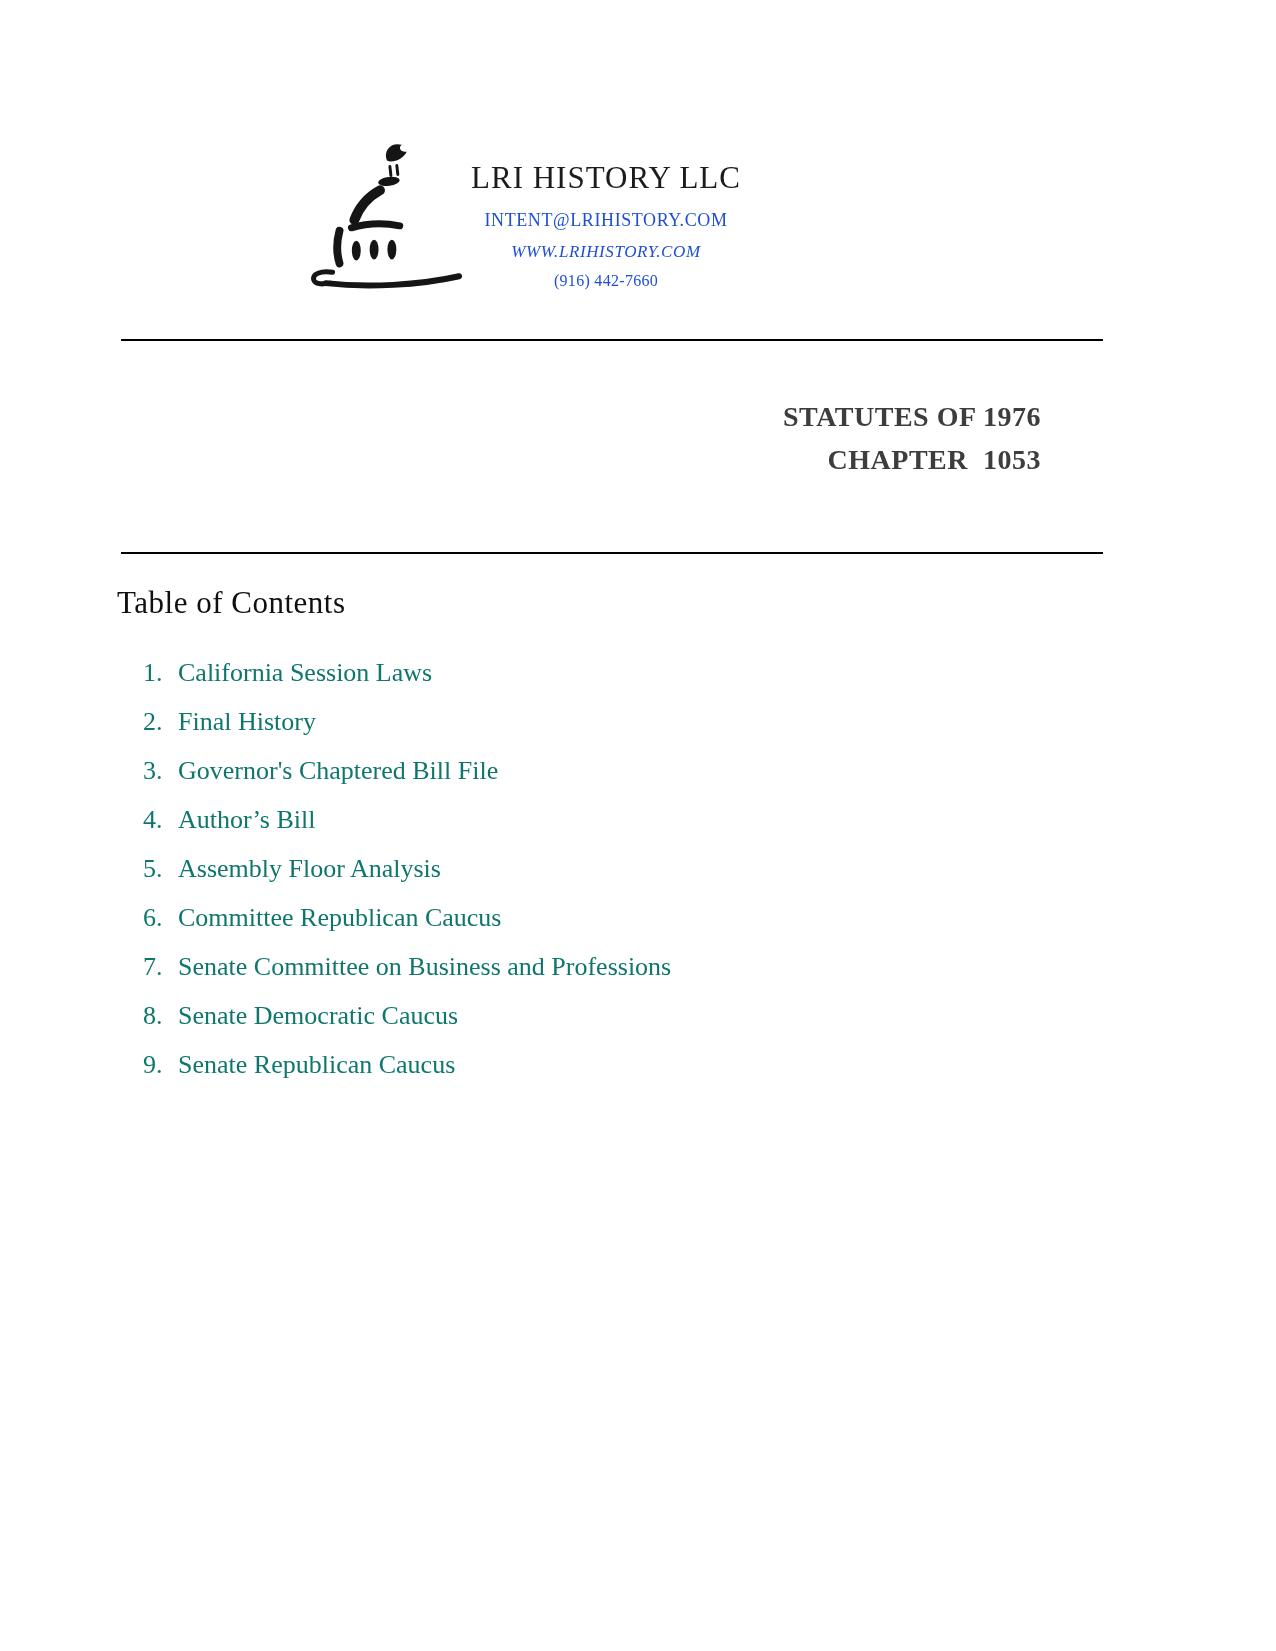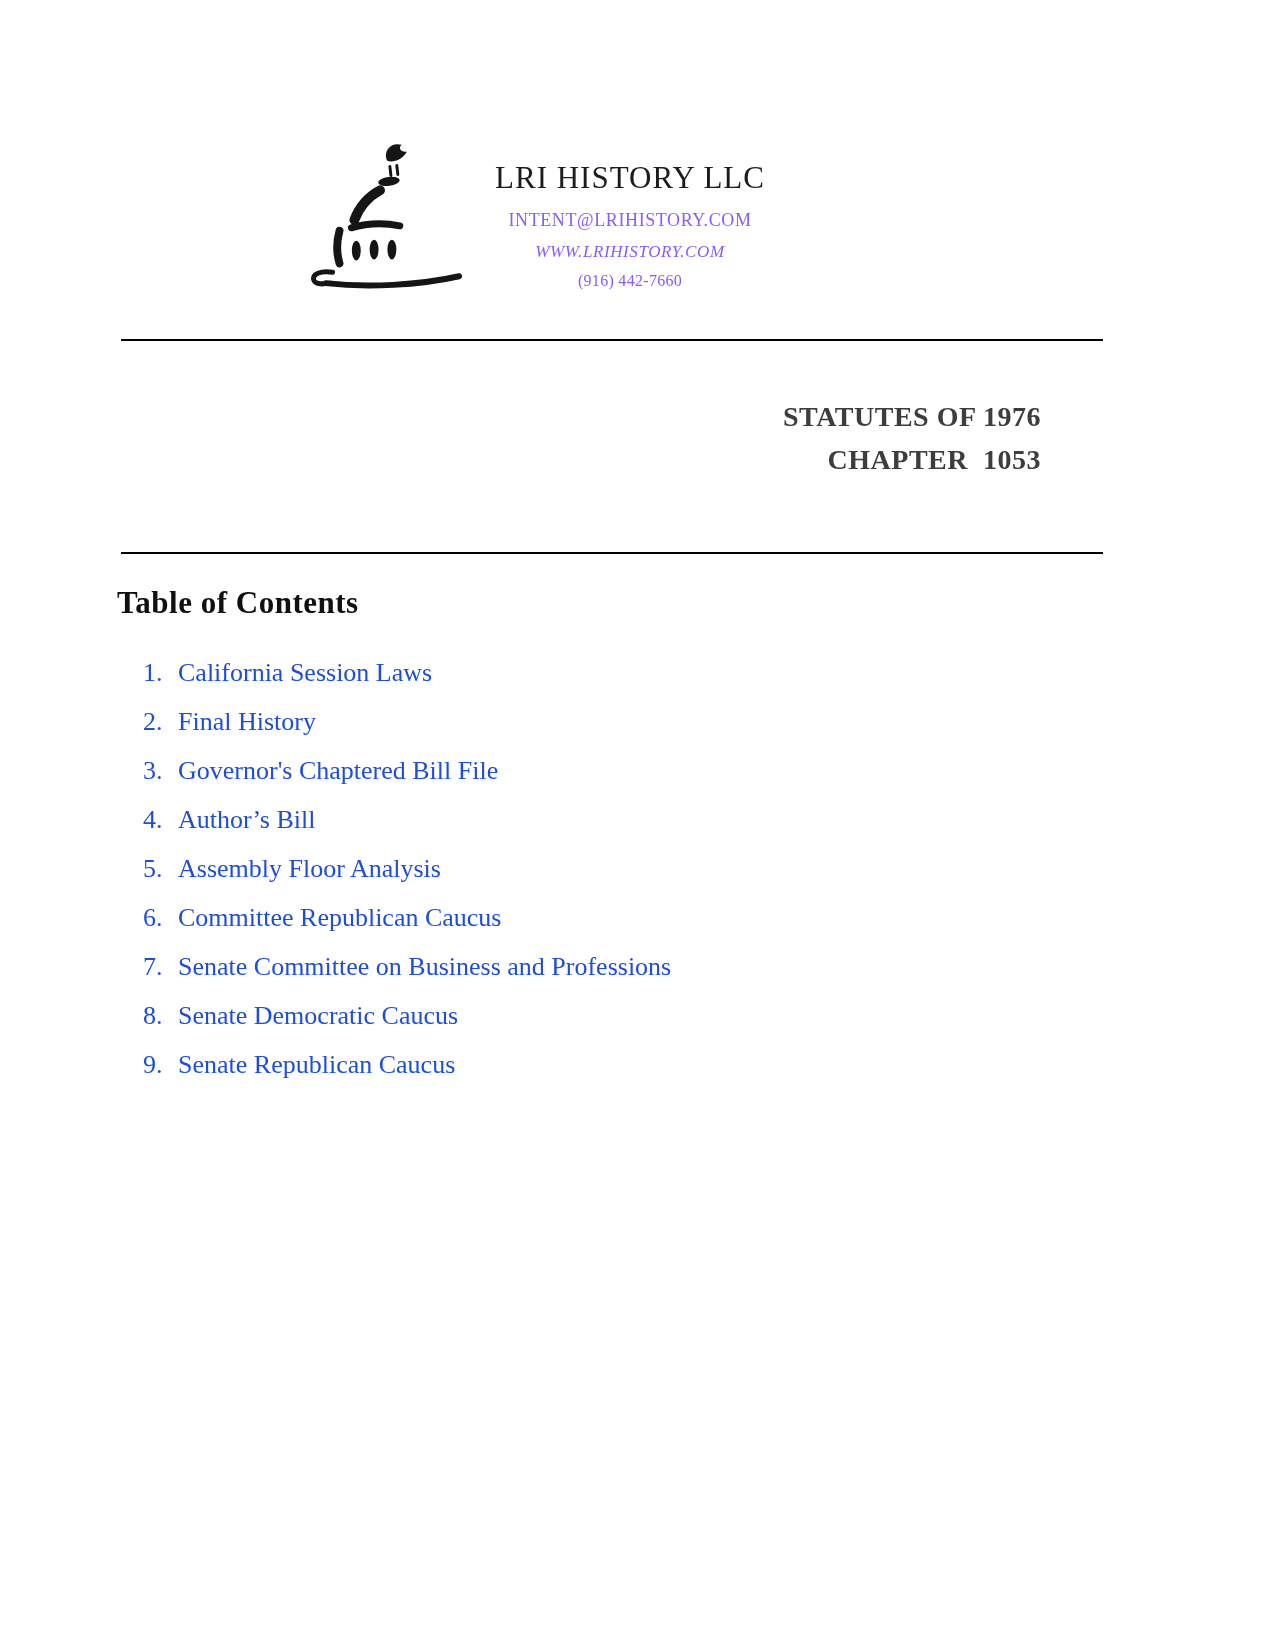--- a/index.html
+++ b/index.html
@@ -13,32 +13,32 @@
   .page { position: absolute; inset: 0; }
 
   
   .logo {
     position: absolute;
     left: 293px; top: 128px;
     width: 178px; height: 168px;
   }
   .letterhead-text {
     position: absolute;
-    left: 455px; top: 160px;
+    left: 431px; top: 160px;
     width: 350px;
     text-align: center;
   }
   .company {
     font-size: 31px;
     line-height: 36px;
     letter-spacing: 1px;
     color: #1c1c1c;
     margin-bottom: 14px;
   }
-  .contact { color: #8b5cf6; letter-spacing: 0.6px; }
+  .contact { color: #1d4ed8; letter-spacing: 0.6px; }
   .email   { font-size: 18px; line-height: 20px; margin-bottom: 12px; }
   .website { font-size: 17px; line-height: 19px; margin-bottom: 11px; font-style: italic; }
   .phone   { font-size: 16px; line-height: 18px; letter-spacing: 0.3px; }
 
   
   .rule {
     position: absolute;
     left: 121px; width: 982px;
     height: 0;
     border: none;
@@ -64,31 +64,31 @@
   
   .toc {
     position: absolute;
     left: 117px; top: 585px;
     width: 940px;
   }
   .toc-heading {
     margin: 0;
     font-size: 31px;
     line-height: 36px;
-    font-weight: bold;
+    font-weight: normal;
     letter-spacing: 0.5px;
     color: #101010;
   }
   .toc-list {
     list-style: none;
     margin: 38px 0 0 0;
     padding: 0 0 0 26px;
     counter-reset: tocitem;
     font-size: 26px;
-    color: #1d4ed8;
+    color: #0f766e;
   }
   .toc-list li {
     counter-increment: tocitem;
     line-height: 28px;
     margin-bottom: 21px;
   }
   .toc-list li::before {
     content: counter(tocitem) ".";
     display: inline-block;
     width: 35px;

